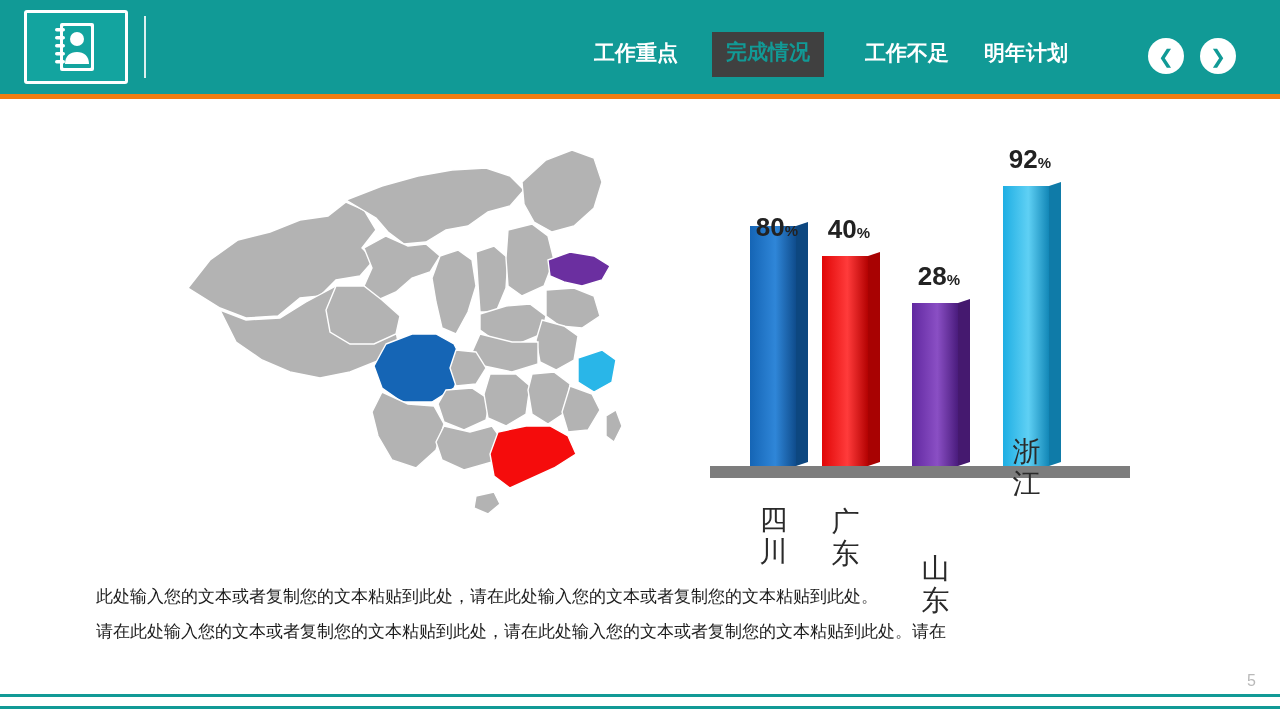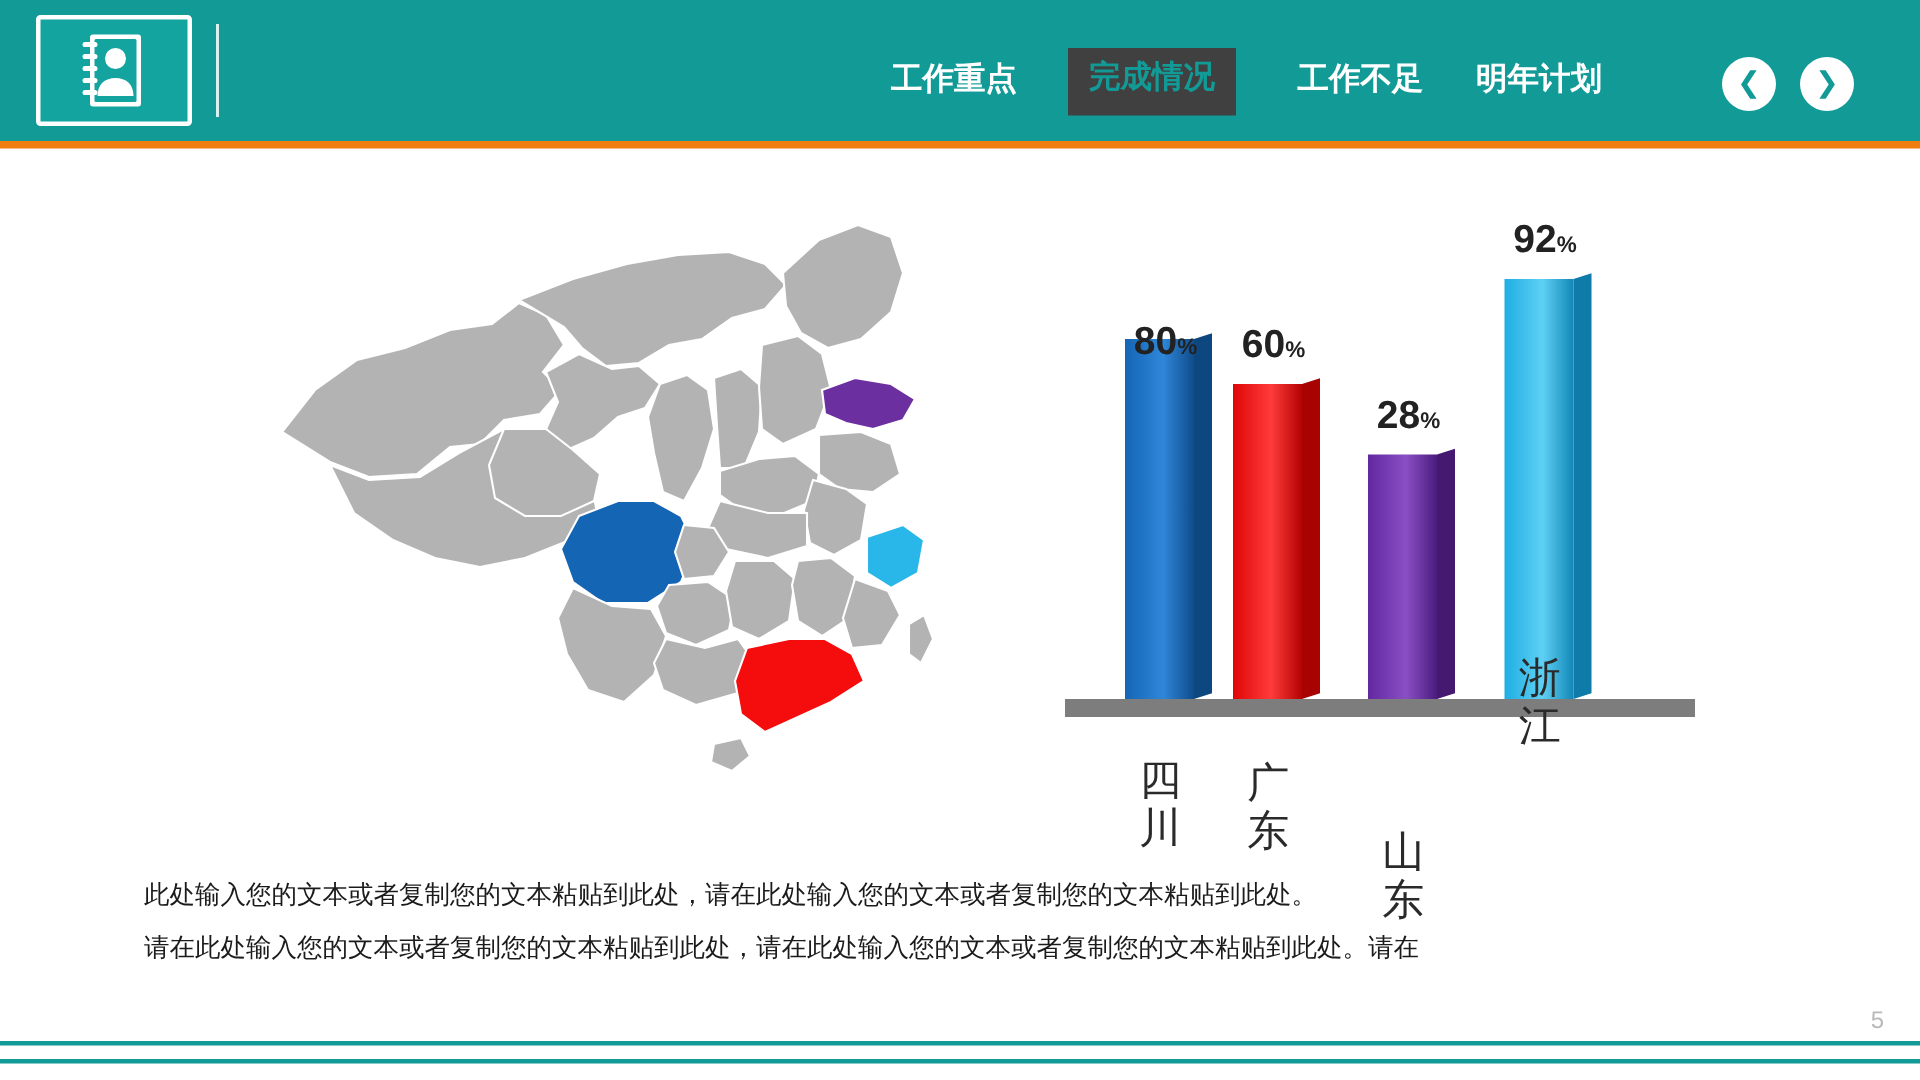--- a/index.html
+++ b/index.html
@@ -177,21 +177,21 @@
   <div class="bar" style="left:30px;height:212px;width:58px;margin-left:20px;">
     <div class="face" style="height:240px;background:linear-gradient(90deg,#1565b5 0%,#2f86d8 55%,#0f4c8c 100%);"></div>
     <div class="side" style="height:240px;background:#0d4780;transform:skewY(-18deg);transform-origin:bottom left;"></div>
     <div class="bar-value" style="top:-42px;"><span>80</span><span class="pct">%</span></div>
     <div class="bar-label" style="top:250px;">四川</div>
   </div>
 
   <div class="bar" style="left:122px;height:210px;width:58px;">
     <div class="face" style="height:210px;background:linear-gradient(90deg,#e00606 0%,#ff3b3b 55%,#b40202 100%);"></div>
     <div class="side" style="height:210px;background:#a80202;transform:skewY(-18deg);transform-origin:bottom left;"></div>
-    <div class="bar-value" style="top:-42px;"><span>60</span><span class="pct">%</span></div>
+    <div class="bar-value" style="top:-42px;"><span>40</span><span class="pct">%</span></div>
     <div class="bar-label" style="top:250px;">广东</div>
   </div>
 
   <div class="bar" style="left:212px;height:163px;width:58px;">
     <div class="face" style="height:163px;background:linear-gradient(90deg,#6128a0 0%,#8a4fc4 55%,#4a1c7d 100%);"></div>
     <div class="side" style="height:163px;background:#45196f;transform:skewY(-18deg);transform-origin:bottom left;"></div>
     <div class="bar-value" style="top:-42px;"><span>28</span><span class="pct">%</span></div>
     <div class="bar-label" style="top:250px;font-family:Liberation Serif, serif;">山东</div>
   </div>
 

